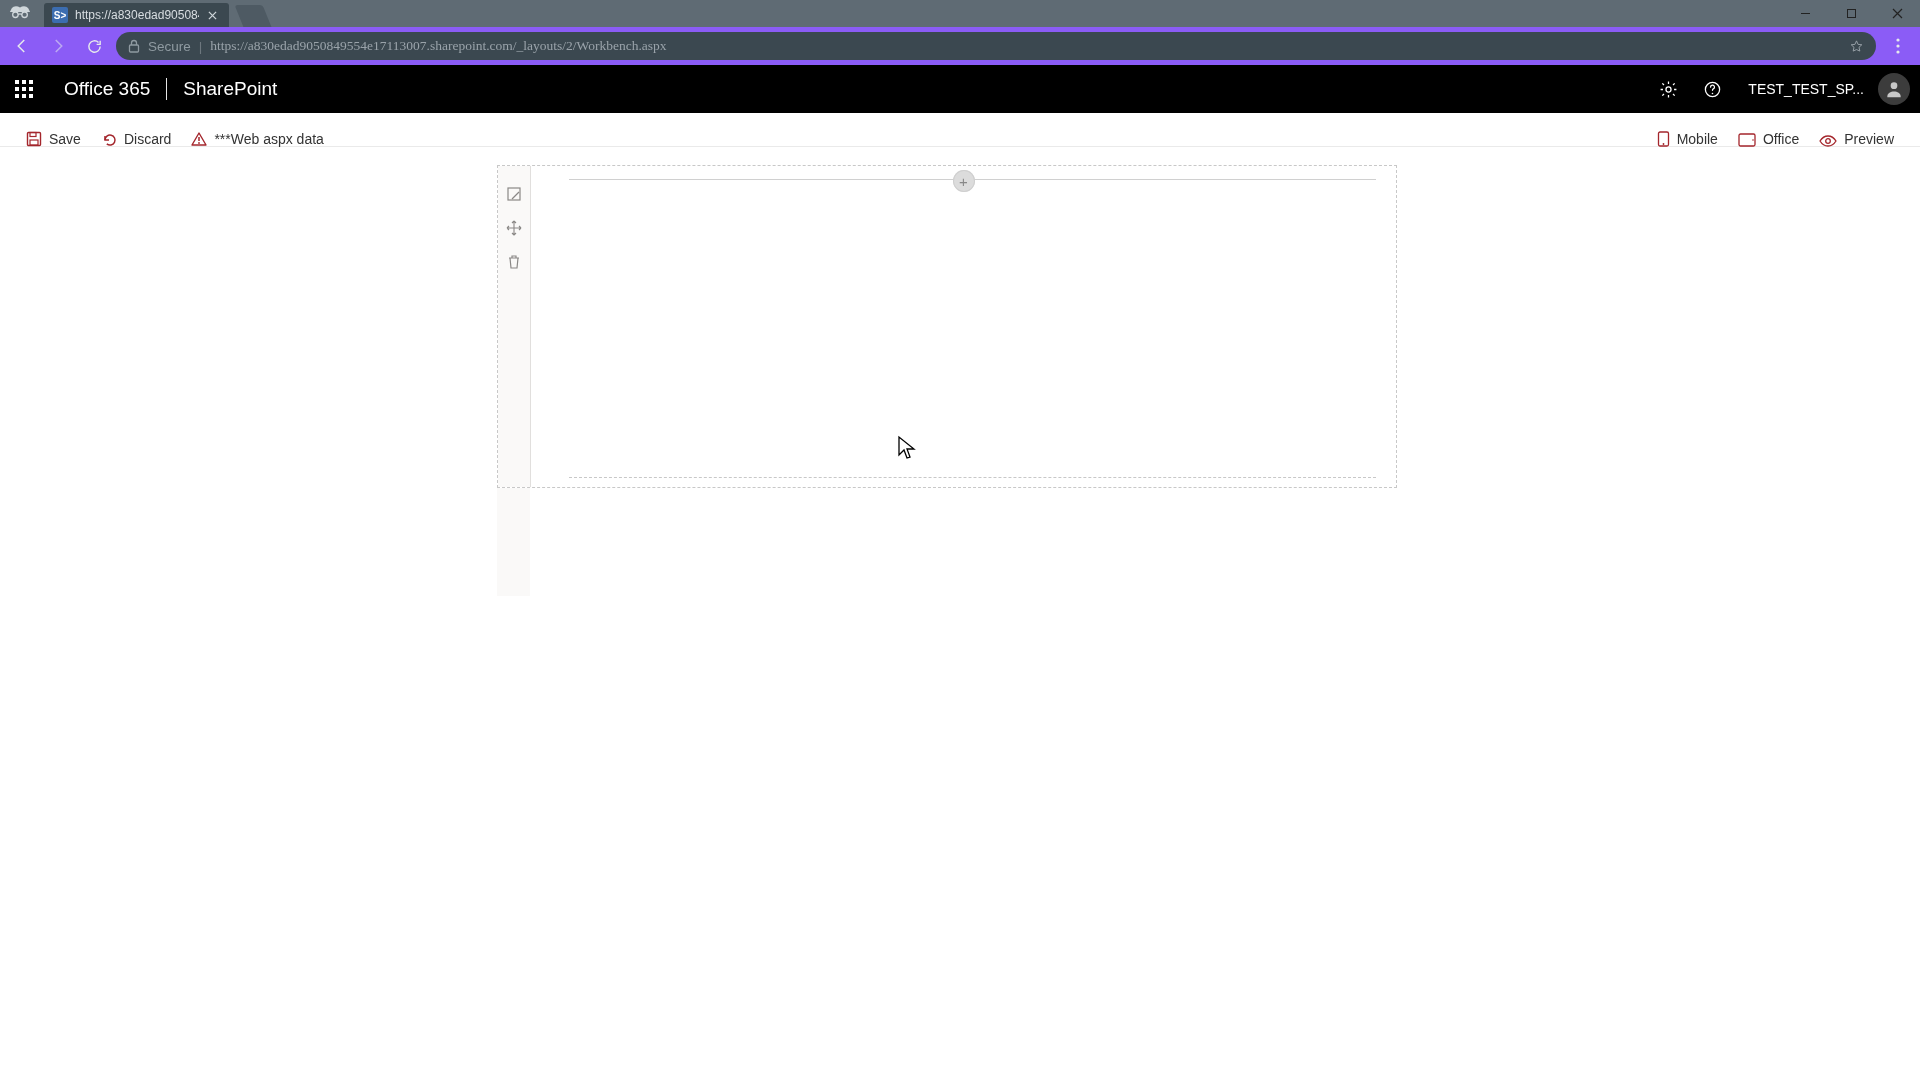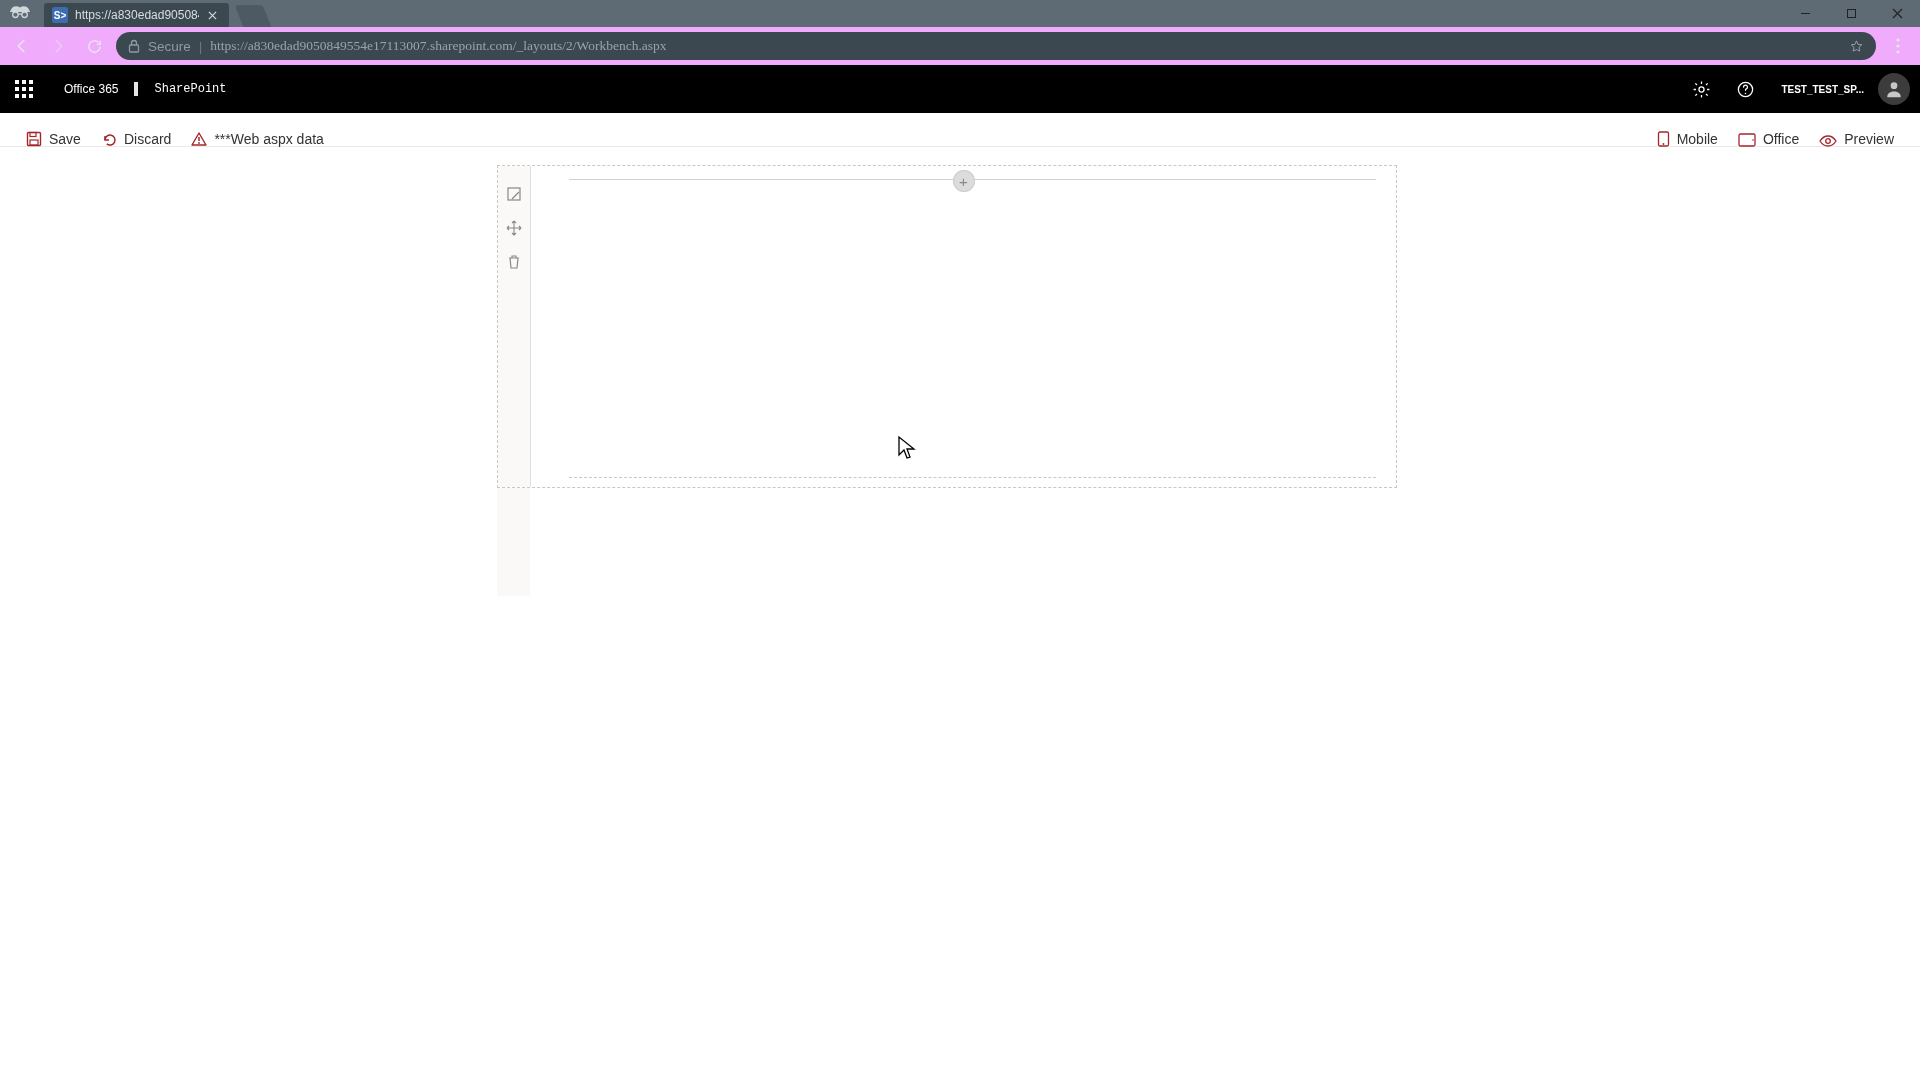--- a/index.html
+++ b/index.html
@@ -21,45 +21,45 @@
   }
   .tab .favicon { width:16px;height:16px;background:#3c6db0;border-radius:2px;display:flex;align-items:center;justify-content:center;margin-right:7px;flex:0 0 16px;}
   .tab .favicon span{color:#fff;font-size:10px;font-weight:bold;}
   .tab .tab-title{flex:1;white-space:nowrap;overflow:hidden;text-overflow:clip;}
   .tab .tab-close{width:14px;height:14px;display:flex;align-items:center;justify-content:center;margin-left:6px;color:#cfd6da;}
   .newtab{width:28px;height:22px;background:#4e5a63;margin-left:10px;border-top-left-radius:3px;border-top-right-radius:3px; transform:skewX(22deg);}
   .win-controls{position:absolute;right:0;top:0;height:27px;display:flex;}
   .win-btn{width:46px;height:27px;display:flex;align-items:center;justify-content:center;color:#1a1a1a;}
   .win-btn svg{width:11px;height:11px;stroke:#222;}
   .addrrow{
-    height:38px;background:#f0abfc;display:flex;align-items:center;padding:0 8px;gap:8px;
+    height:38px;background:#8b5cf6;display:flex;align-items:center;padding:0 8px;gap:8px;
   }
   .nav-btn{width:28px;height:28px;display:flex;align-items:center;justify-content:center;border-radius:14px;color:#e5e9ec;}
   .nav-btn.disabled{opacity:.55;}
   .omnibox{
     flex:1;height:28px;background:#3b4850;border-radius:15px;display:flex;align-items:center;
     padding:0 12px;color:#d9dee2;font-size:13.5px;gap:8px;overflow:hidden;
   }
   .omnibox .lock{display:flex;align-items:center;}
   .omnibox .secure-label{color:#8f9aa1;}
   .omnibox .sep{color:#6d777e;}
   .omnibox .url-dim{color:#9aa3aa;font-family:Liberation Serif, serif;}
   .omnibox .star{margin-left:auto;color:#9aa3aa;}
   .chrome-menu{width:28px;height:28px;display:flex;align-items:center;justify-content:center;color:#e5e9ec;}
 
   
   .suitebar{height:48px;background:#000;display:flex;align-items:center;color:#fff;}
   .waffle{width:48px;height:48px;display:flex;align-items:center;justify-content:center;}
   .waffle-grid{width:18px;height:18px;display:grid;grid-template-columns:repeat(3,4px);grid-template-rows:repeat(3,4px);gap:3px;}
   .waffle-grid span{background:#fff;width:4px;height:4px;}
-  .brand{padding:0 16px;font-size:12px;white-space:nowrap;}
-  .brand.sep-l{border-left:4px solid #e5e5e5;font-family:Liberation Mono, monospace;}
+  .brand{padding:0 16px;font-size:19px;white-space:nowrap;}
+  .brand.sep-l{border-left:1px solid #e5e5e5;}
   .suite-spacer{flex:1;}
   .suite-icon{width:44px;height:48px;display:flex;align-items:center;justify-content:center;}
-  .suite-user{padding:0 10px 0 14px;font-size:10px;white-space:nowrap;font-weight:bold;}
+  .suite-user{padding:0 10px 0 14px;font-size:14px;white-space:nowrap;}
   .avatar{width:32px;height:32px;border-radius:50%;background:#3c3c3c;display:flex;align-items:center;justify-content:center;margin:0 10px 0 4px;}
   .avatar svg{width:20px;height:20px;fill:#c7c7c7;}
 
   
   .cmdbar{height:34px;background:#fff;border-bottom:1px solid #eaeaea;display:flex;align-items:center;padding:0 16px;font-size:14px;color:#333;}
   .cmd{display:flex;align-items:flex-end;gap:7px;padding:0 10px;height:34px;cursor:pointer;}
   .cmd .ic{display:flex;align-items:center;justify-content:center;}
   .cmdbar .spacer{flex:1;}
   .accent{color:#a4262c;}
 

